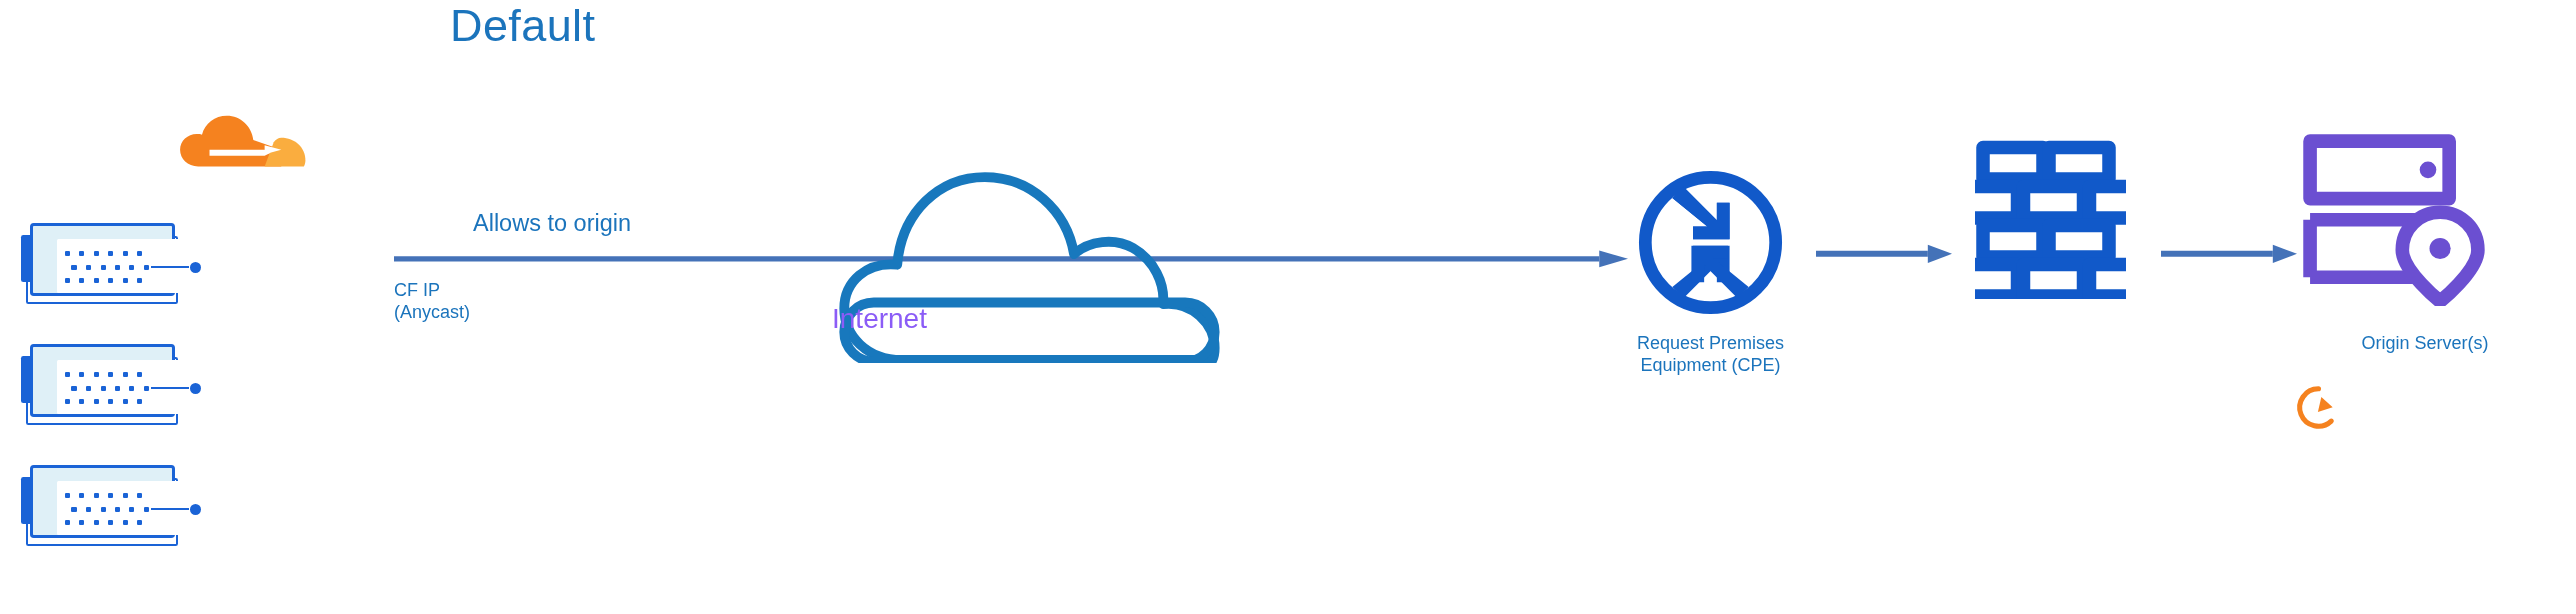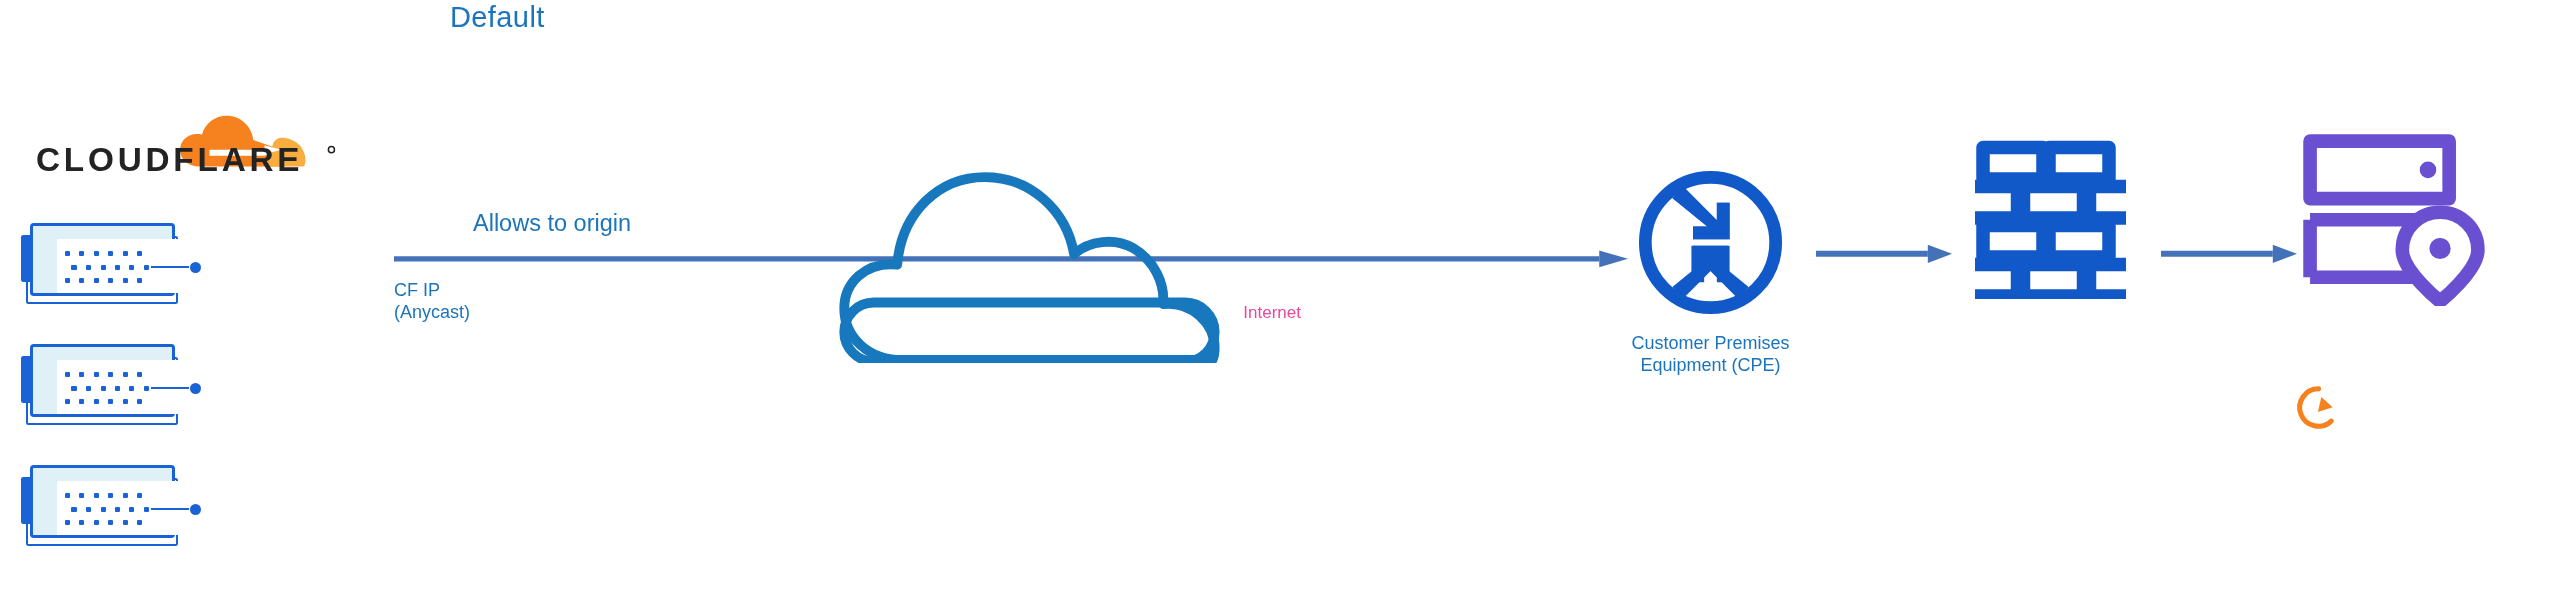--- a/index.html
+++ b/index.html
@@ -1,20 +1,20 @@
 <!DOCTYPE html>
 <html style="font-size:12px"><head>
 <meta charset="utf-8">
 <style>
   html,body{margin:0;padding:0;background:#ffffff;}
   body{width:2576px;height:614px;font-family:"Liberation Sans",sans-serif;overflow:hidden;}
   #stage{position:relative;width:2576px;height:614px;background:#fff;}
   .abs{position:absolute;}
 
-  .title{left:450px;top:3px;font-size:29px;color:#1b74bc;letter-spacing:0.4px;line-height:1;white-space:nowrap;}
+  .title{left:450px;top:3px;font-size:45px;color:#1b74bc;letter-spacing:0.4px;line-height:1;white-space:nowrap;}
 
   
   .cf-logo{left:168px;top:115px;width:151px;height:53px;}
   .cf-word{left:36px;top:142px;width:303px;height:38px;}
 
   
   .srv{width:165px;height:89px;}
   .srv .shadow{position:absolute;left:10.6px;top:18px;width:148px;height:64px;border:2.3px solid #1a63d6;background:#fff;border-radius:2.3px;}
   .srv .tab{position:absolute;left:6px;top:16.6px;width:23px;height:47px;background:#1a63d6;border-radius:2.3px;}
   .srv .body{position:absolute;left:15px;top:4.5px;width:145px;height:73px;background:#dff0f7;border:3px solid #1a63d6;border-radius:3.8px;box-sizing:border-box;}
@@ -26,21 +26,21 @@
 
   
   .lbl{color:#1b74bc;font-size:18px;line-height:1.22;white-space:pre-line;}
   .lbl.c{text-align:center;}
   .req{left:473px;top:210px;font-size:23.5px;color:#1b74bc;white-space:nowrap;}
   .cfip{left:394px;top:280px;}
 
   .arrowline{left:394px;top:257px;width:1234px;height:5.3px;}
 
   .cloud{left:832px;top:106px;width:469px;height:257px;}
-  .cloud-text{left:832px;top:303px;width:469px;text-align:right;font-size:17px;color:#ec4899;}
+  .cloud-text{left:832px;top:303px;width:469px;text-align:left;font-size:28px;color:#8b5cf6;}
 
   .cpe-icon{left:1631px;top:163px;width:159px;height:159px;}
   .cpe-lbl{left:1510px;top:333px;width:401px;}
 
   .fw-icon{left:1975px;top:140px;width:151px;height:159px;}
   .fw-lbl{left:1884px;top:333px;width:341px;}
 
   .org-icon{left:2301px;top:132px;width:189px;height:174px;}
   .org-lbl{left:2289px;top:333px;width:272px;}
 
@@ -55,26 +55,20 @@
 <div id="stage">
 
   <div class="abs title">Default</div>
 
   <div class="abs cf-logo">
     <svg width="151" height="53" viewBox="0 0 200 70">
       <path d="M58 68 L40 68 C26 68 16 58 16 46 C16 34 26 25 38 25 C40 25 43 25 45 26 C49 11 62 1 78 1 C96 1 111 15 113 33 L150 46 L150 68 Z" fill="#f5821f"></path>
       <path d="M150 30 C168 30 182 43 182 60 C182 63 181 66 180 68 L128 68 L140 36 C143 32 146 30 150 30 Z" fill="#faad3f"></path>
       <path d="M55 46 L128 46 L136 50 L128 54 L55 54 Z" fill="#ffffff"></path>
       <path d="M128 40 L150 46 L128 52 Z" fill="#ffffff"></path>
-    </svg>
-  </div>
-  <div class="abs cf-word">
-    <svg width="303" height="38" viewBox="0 0 400 50">
-      <text x="0" y="38" font-family="Liberation Sans, sans-serif" font-size="44" font-weight="bold" letter-spacing="5" fill="#232323">CLOUDFLARE</text>
-      <circle cx="390" cy="10" r="4" fill="none" stroke="#232323" stroke-width="2"></circle>
     </svg>
   </div>
 
   <div class="abs srv" style="left:15px;top:218px;">
     <div class="shadow"></div>
     <div class="tab"></div>
     <div class="body">
       <div class="inner">
         <div class="dots">
           <i style="left:0px;top:0px"></i>
@@ -201,21 +195,21 @@
         <path d="M26 22 L33 15 L54 36 L54 25 L62 25 L62 48 L39 48 L39 40 L48 40 Z"></path>
 
         <path d="M74 22 L67 15 L46 36 L46 25 L38 25 L38 48 L61 48 L61 40 L52 40 Z" transform="translate(100,0) scale(-1,1)"></path>
 
         <path d="M26 78 L33 85 L54 64 L54 75 L62 75 L62 52 L39 52 L39 60 L48 60 Z"></path>
 
         <path d="M26 78 L33 85 L54 64 L54 75 L62 75 L62 52 L39 52 L39 60 L48 60 Z" transform="translate(100,0) scale(-1,1)"></path>
       </g>
     </svg>
   </div>
-  <div class="abs lbl c cpe-lbl">Customer Premises
+  <div class="abs lbl c cpe-lbl">Request Premises
 Equipment (CPE)</div>
 
   <div class="abs mini-arrow" style="left:1816px;top:244px;width:136px;">
     <svg width="136" height="19.7" viewBox="0 0 180 26">
         <line x1="0" y1="13" x2="148" y2="13" stroke="#4472b8" stroke-width="8"></line>
         <polygon points="148,1 180,13 148,25" fill="#4472b8"></polygon>
       </svg>
   </div>
 
   <div class="abs fw-icon">
@@ -245,20 +239,21 @@
       <g fill="none" stroke="#6b4fd1" stroke-width="9" stroke-linejoin="round">
         <rect x="6" y="6" width="92" height="38"></rect>
         <path d="M6 58 H98 M6 96 H98 M6 58 V96"></path>
         <path d="M98 58 L98 70 M98 88 L98 96"></path>
       </g>
       <circle cx="84" cy="25" r="5.5" fill="#6b4fd1"></circle>
       <path d="M92 53 C106 53 117 64 117 78 C117 92 92 112 92 112 C92 112 67 92 67 78 C67 64 78 53 92 53 Z" fill="#ffffff" stroke="#6b4fd1" stroke-width="9" stroke-linejoin="round"></path>
       <circle cx="92" cy="77" r="7" fill="#6b4fd1"></circle>
     </svg>
   </div>
+  <div class="abs lbl c org-lbl">Origin Server(s)</div>
 
   <div class="abs cfd-icon">
     <svg width="51" height="51" viewBox="0 0 60 60">
       <path d="M30 8 A22 22 0 1 0 45 46" fill="none" stroke="#f5821f" stroke-width="6" stroke-linecap="round"></path>
       <polygon points="27,22 45,22 36,38" fill="#f5821f" transform="rotate(42 36 28)"></polygon>
     </svg>
   </div>
 
 </div>
 

